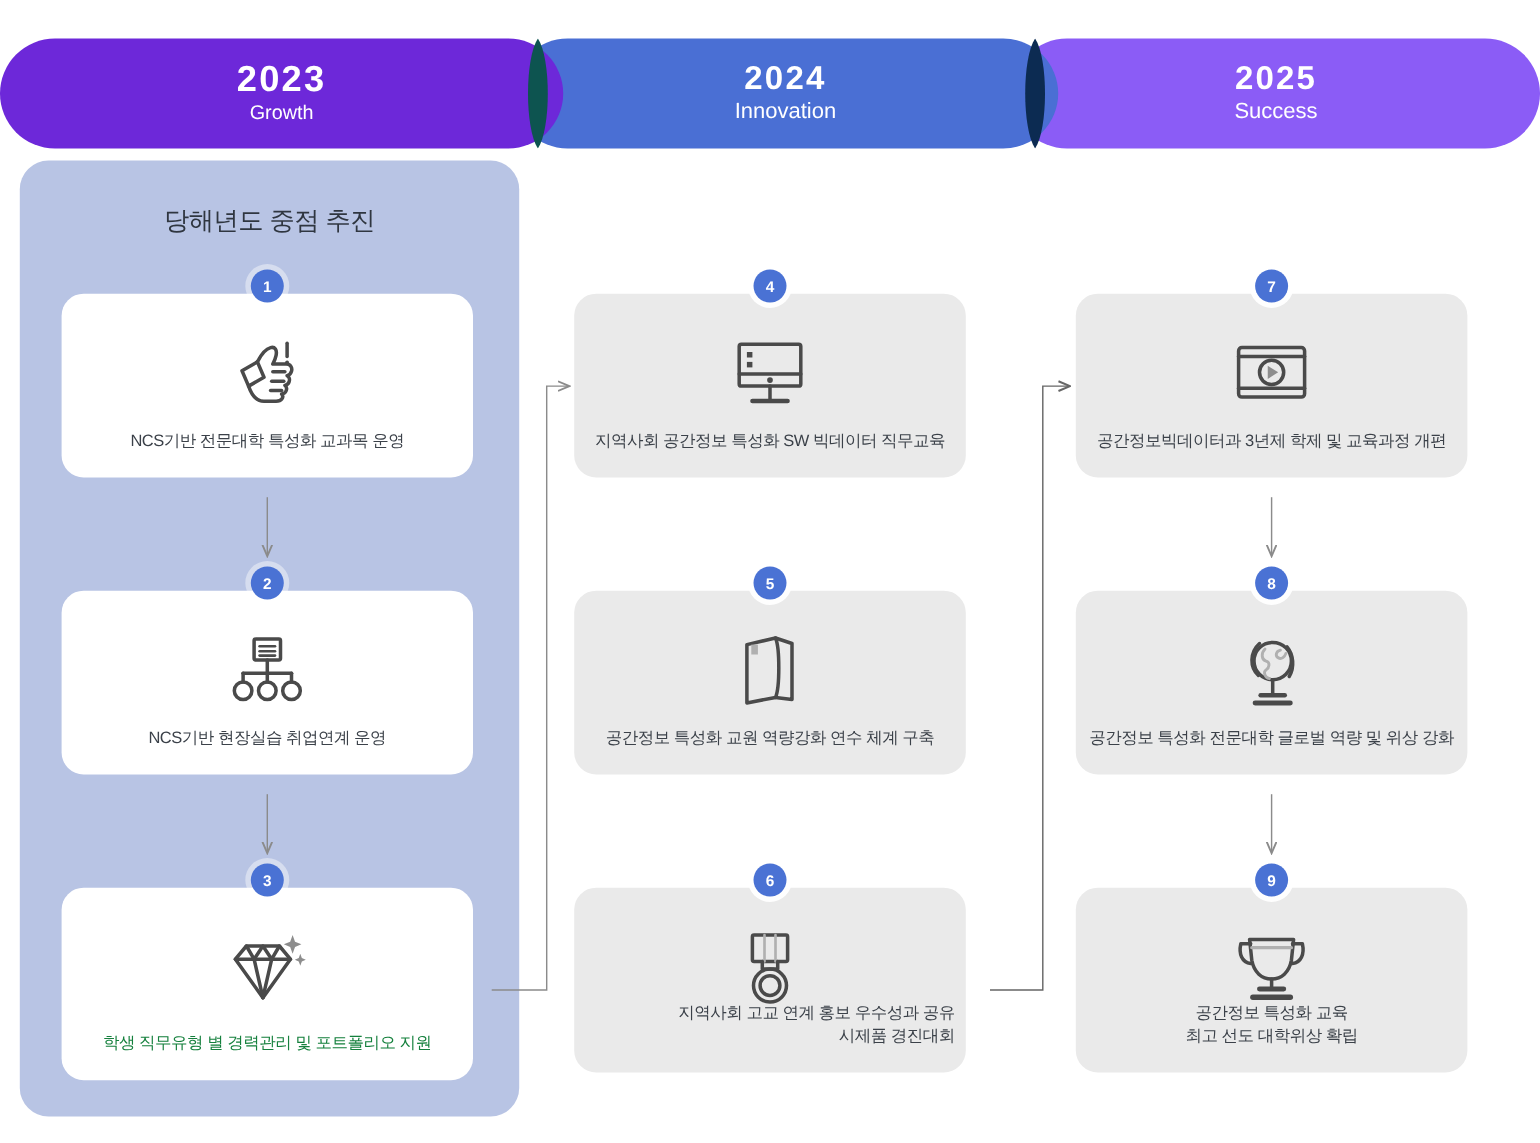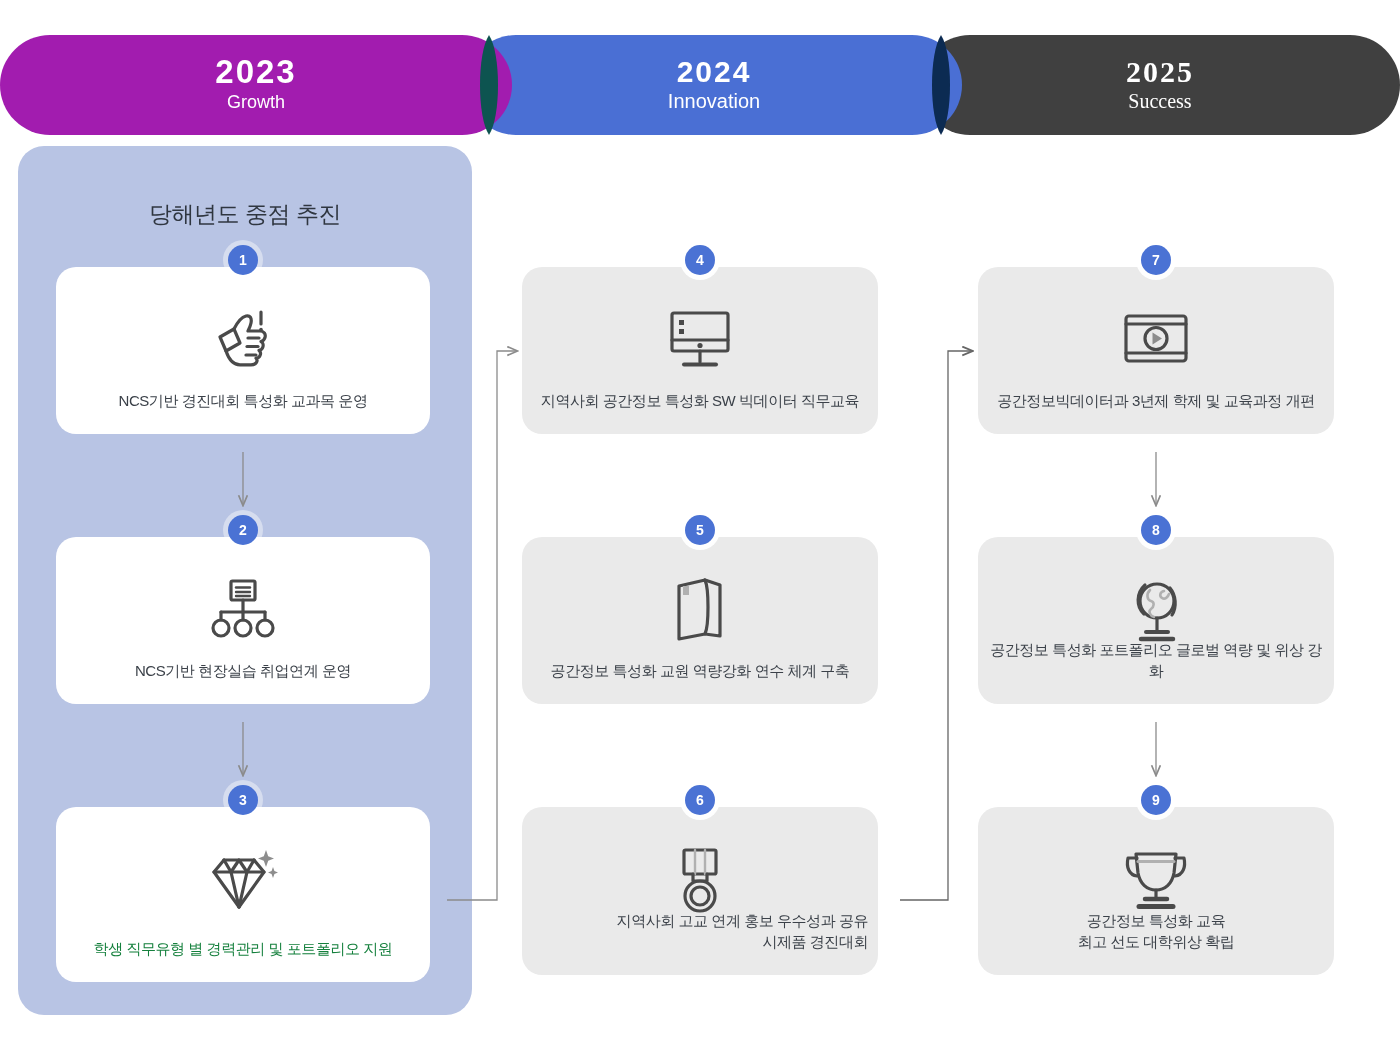--- a/index.html
+++ b/index.html
@@ -76,21 +76,21 @@
     left: 18px;
     top: 146px;
     width: 454px;
     height: 869px;
     background: #b8c4e4;
     border-radius: 26px;
   }
   #focus-title {
     position: absolute;
     left: 18px;
-    top: 199px;
+    top: 185px;
     width: 454px;
     text-align: center;
     font-size: 23px;
     color: #2f3640;
     font-weight: 500;
     letter-spacing: -0.5px;
   }
 
   
   .card {
@@ -167,31 +167,31 @@
   }
   svg.icon-svg { display: block; }
 </style>
 </head>
 <body>
 
 <div id="stage">
 
   <div id="header-band">
 
-    <div class="year-pill pill-2023" style="background: #a21caf;">
+    <div class="year-pill pill-2023" style="background: #6d28d9;">
       <div class="year-num">2023</div>
       <div class="year-sub">Growth</div>
     </div>
 
     <div class="year-pill pill-2024" style="background: rgb(74, 111, 212);">
       <div class="year-num">2024</div>
       <div class="year-sub">Innovation</div>
     </div>
 
-    <div class="year-pill pill-2025" style="background: #404040; font-family: Liberation Serif, serif;">
+    <div class="year-pill pill-2025" style="background: #8b5cf6;">
       <div class="year-num">2025</div>
       <div class="year-sub">Success</div>
     </div>
 
     <svg class="overlap-lens" id="lens-a" viewBox="0 0 46 100" preserveAspectRatio="none">
       <path id="lens-a-path" d="M23,0 C35,18 35,82 23,100 C11,82 11,18 23,0 Z" fill="#0d5450"></path>
     </svg>
     <svg class="overlap-lens" id="lens-b" viewBox="0 0 42 100" preserveAspectRatio="none">
       <path id="lens-b-path" d="M21,0 C33,18 33,82 21,100 C9,82 9,18 21,0 Z" fill="#0c2b52"></path>
     </svg>
@@ -227,21 +227,21 @@
       <svg class="icon-svg" width="62" height="66" viewBox="0 0 62 66" fill="none" stroke="#4a4a4a" stroke-width="3.2" stroke-linecap="round" stroke-linejoin="round">
         <path d="M8 30 L22 22 L28 36 L14 44 Z"></path>
         <path d="M22 22 C26 14 30 10 34 9 C38 8 40 11 39 16 C38.4 19 37 22 36 24 L48 24 C52 24 54 27 53 30.5 C52.4 32.5 51 34 49 34.5 C51 35.5 51.6 38 50.8 40.2 C50.2 42 48.8 43 47 43.4 C48.6 44.6 48.8 46.8 48 48.6 C47.3 50.2 45.8 51 44 51.2 C45.2 52.4 45.2 54.4 44.2 55.8 C43.2 57.2 41.4 57.8 39 57.8 L28 57.8 C22 57.8 17 53 14 44"></path>
         <line x1="36" y1="31" x2="47" y2="31"></line>
         <line x1="35" y1="39.5" x2="46" y2="39.5"></line>
         <line x1="34" y1="48" x2="44" y2="48"></line>
         <line x1="49" y1="5" x2="49" y2="17"></line>
         <circle cx="49" cy="22.5" r="1.8" fill="#4a4a4a" stroke="none"></circle>
       </svg>
     </div>
-    <div class="card-label" style="color: rgb(59, 65, 73);">NCS기반 경진대회 특성화 교과목 운영</div>
+    <div class="card-label" style="color: rgb(59, 65, 73);">NCS기반 전문대학 특성화 교과목 운영</div>
   </div>
 
   <div class="card white col-a row-2" style="background: rgb(255, 255, 255);">
     <div class="badge" style="background: rgb(74, 114, 212);">2</div>
     <div class="card-icon">
       <svg class="icon-svg" width="70" height="64" viewBox="0 0 70 64" fill="none" stroke="#4a4a4a" stroke-width="3.2" stroke-linecap="round" stroke-linejoin="round">
         <rect x="23" y="3" width="24" height="19" rx="1.5"></rect>
         <line x1="28" y1="9.5" x2="42" y2="9.5" stroke-width="2.4"></line>
         <line x1="28" y1="14" x2="42" y2="14" stroke-width="2.4"></line>
         <line x1="28" y1="18" x2="42" y2="18" stroke-width="2.4"></line>
@@ -339,21 +339,21 @@
         <circle cx="33" cy="25" r="17"></circle>
         <path d="M46 12 C52 19 53 31 48 39"></path>
         <path d="M20 38 C12 31 12 17 21 9"></path>
         <path d="M26 14 C22 18 23 24 27 25 C31 26 30 31 27 33 C24 35 26 40 30 41" stroke="#b0b0b0" stroke-width="2.6"></path>
         <path d="M40 15 C36 16 35 20 38 22 C41 24 44 21 45 18" stroke="#b0b0b0" stroke-width="2.6"></path>
         <line x1="33" y1="42" x2="33" y2="55"></line>
         <line x1="22" y1="56" x2="44" y2="56" stroke-width="4"></line>
         <line x1="17" y1="63" x2="49" y2="63" stroke-width="4.5"></line>
       </svg>
     </div>
-    <div class="card-label" style="color: rgb(59, 65, 73);">공간정보 특성화 포트폴리오 글로벌 역량 및 위상 강화</div>
+    <div class="card-label" style="color: rgb(59, 65, 73);">공간정보 특성화 전문대학 글로벌 역량 및 위상 강화</div>
   </div>
 
   <div class="card grey col-c row-3" style="background: rgb(234, 234, 234);">
     <div class="badge" style="background: rgb(74, 114, 212);">9</div>
     <div class="card-icon">
       <svg class="icon-svg" width="72" height="62" viewBox="0 0 72 62" fill="none" stroke="#4a4a4a" stroke-width="3.2" stroke-linecap="round" stroke-linejoin="round">
         <path d="M16 5 L56 5 L54 24 C52 35 45 41 36 41 C27 41 20 35 18 24 Z"></path>
         <line x1="18" y1="12.5" x2="54" y2="12.5" stroke="#b0b0b0" stroke-width="3"></line>
         <path d="M17 9 L8 9 C6 18 9 26 17 27"></path>
         <path d="M55 9 L64 9 C66 18 63 26 55 27"></path>

